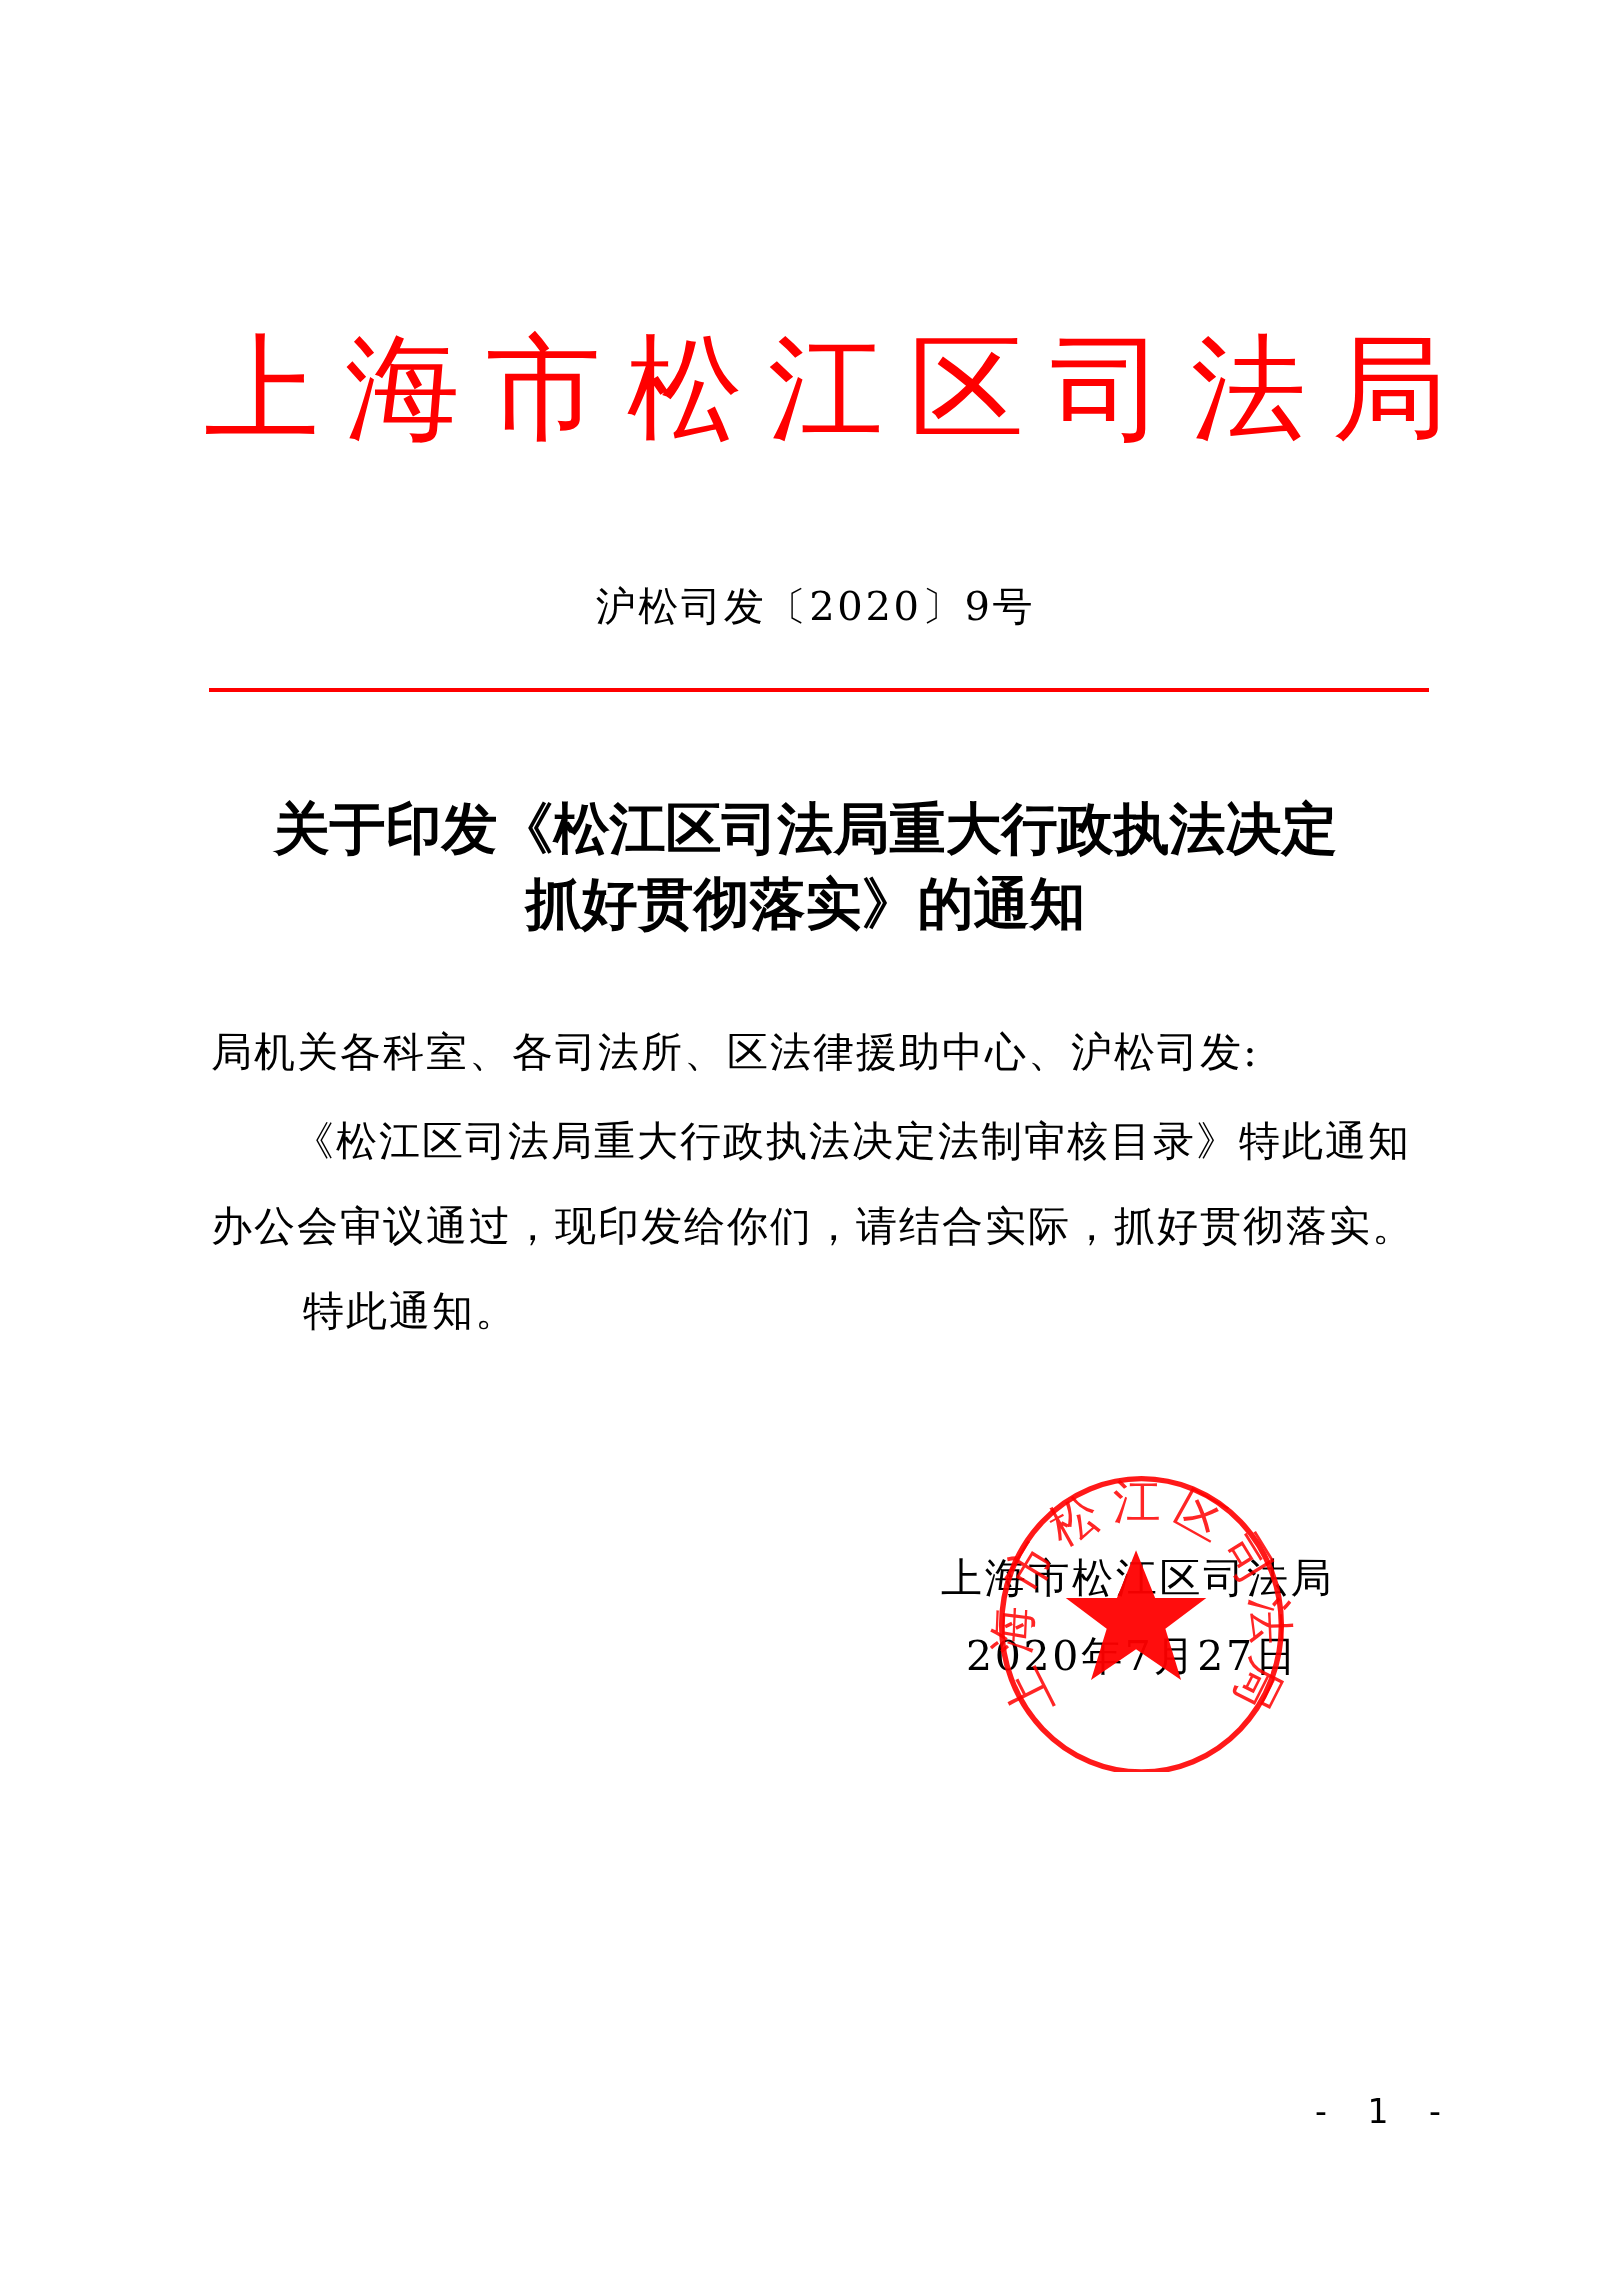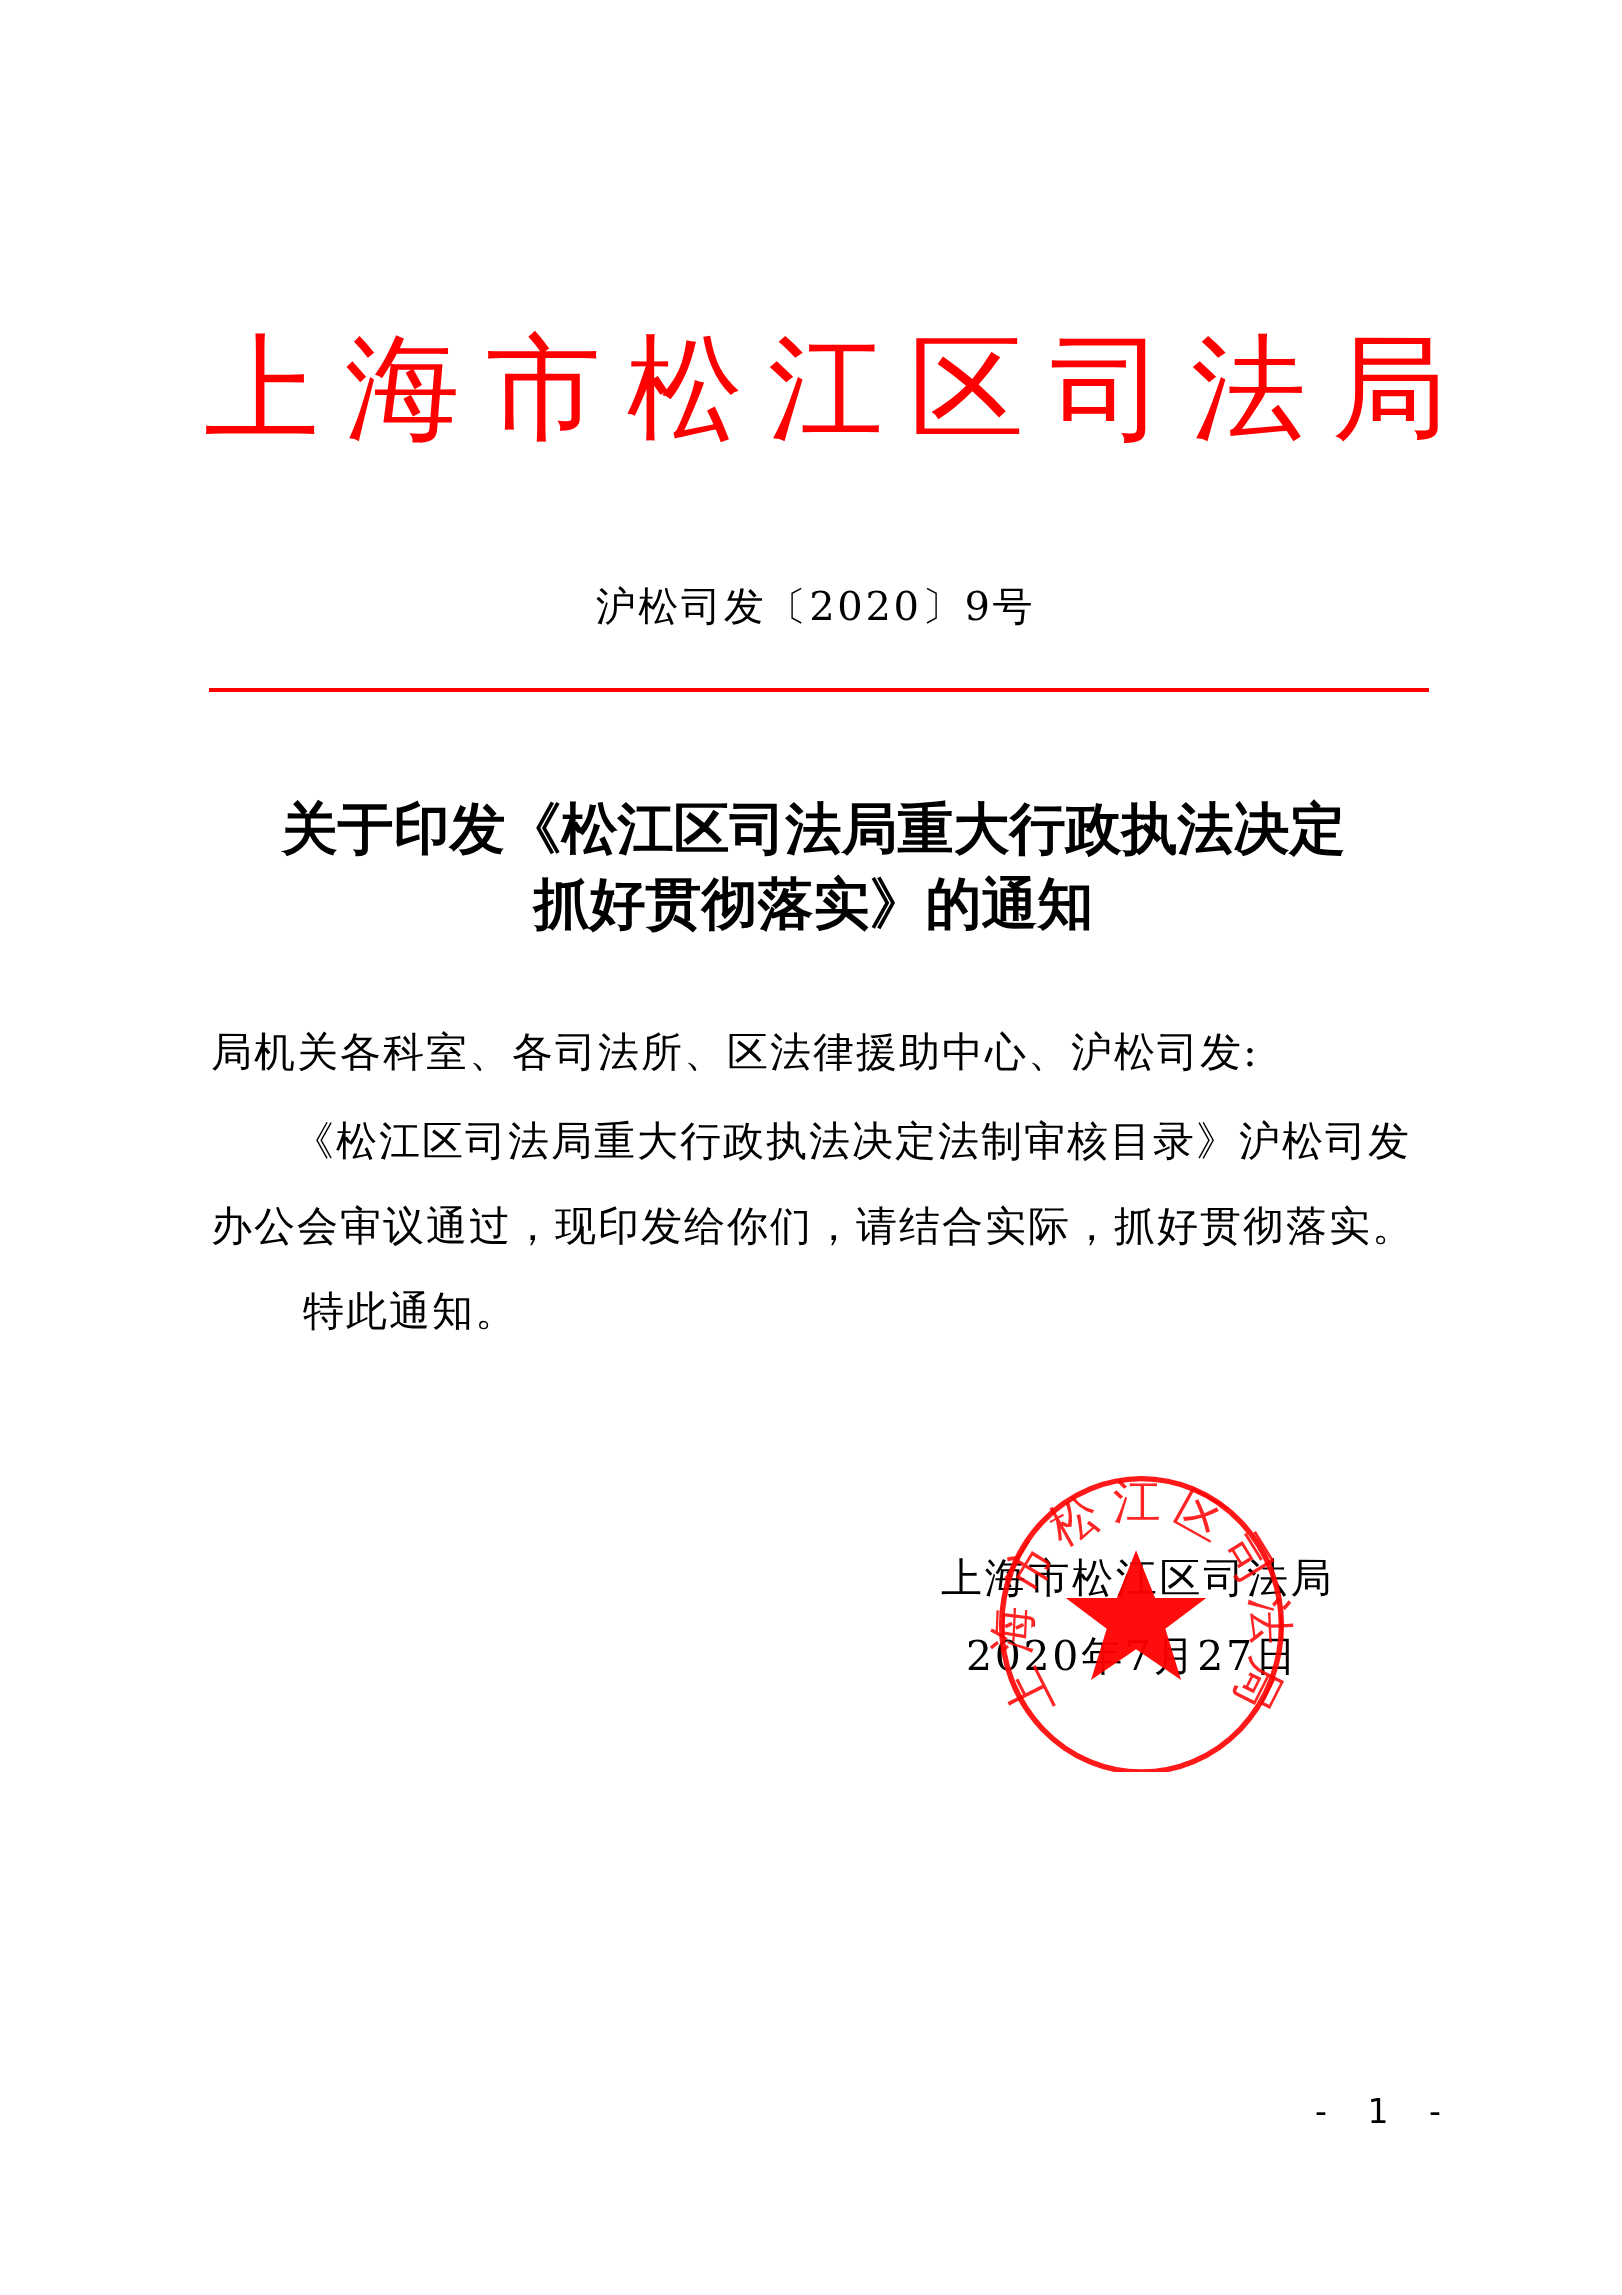--- a/index.html
+++ b/index.html
@@ -6,21 +6,21 @@
   body { width:1623px; height:2295px; position:relative; overflow:hidden;
          font-family:"DejaVu Serif", "Liberation Serif", serif; color:#000; }
   .abs { position:absolute; }
   .masthead { left:204px; top:320px; width:1254px; height:136px;
               color:#ff0000; font-family:"DejaVu Sans","Liberation Sans",sans-serif;
               font-size:115px; line-height:136px; letter-spacing:26px; white-space:nowrap;
               transform:scaleY(1.0); }
   .docno { left:4px; width:1623px; top:579px; text-align:center; font-size:40px; line-height:55px;
            letter-spacing:2.7px; }
   .rule { left:209px; top:688px; width:1220px; height:4.1px; background:#ff0000; }
-  .title { left:200px; width:1227px; text-align:center; font-weight:bold; font-size:56px; line-height:74px; }
+  .title { left:192px; width:1227px; text-align:center; font-weight:bold; font-size:56px; line-height:74px; }
   .title.l1 { top:791px; }
   .title.l2 { top:866px; }
   .body { left:211px; width:1213px; font-size:41px; line-height:46px; letter-spacing:2px; white-space:nowrap; }
   .p1 { top:1029px; }
   .p2 { top:1118px; left:293px; }
   .p3 { top:1203px; }
   .p4 { top:1288px; left:303px; }
   .sig { font-size:41px; line-height:48px; letter-spacing:2.7px; white-space:nowrap; }
   .sig1 { left:941px; top:1554px; }
   .sig2 { left:966px; top:1632px; }
@@ -33,21 +33,21 @@
 <div class="abs masthead">上海市松江区司法局</div>
 
 <div class="abs docno">沪松司发〔2020〕9号</div>
 
 <div class="abs rule"></div>
 
 <div class="abs title l1">关于印发《松江区司法局重大行政执法决定</div>
 <div class="abs title l2">抓好贯彻落实》的通知</div>
 
 <div class="abs body p1">局机关各科室、各司法所、区法律援助中心、沪松司发:</div>
-<div class="abs body p2">《松江区司法局重大行政执法决定法制审核目录》沪松司发</div>
+<div class="abs body p2">《松江区司法局重大行政执法决定法制审核目录》特此通知</div>
 <div class="abs body p3">办公会审议通过，现印发给你们，请结合实际，抓好贯彻落实。</div>
 <div class="abs body p4">特此通知。</div>
 
 <div class="abs sig sig1">上海市松江区司法局</div>
 <div class="abs sig sig2">2020年7月27日</div>
 
 <div class="abs seal">
   <svg width="307" height="307" viewBox="0 0 450 450">
     <defs>
       <path id="sealArc" d="M 85,330 A 165,165 0 1,1 365,330" fill="none"></path>

